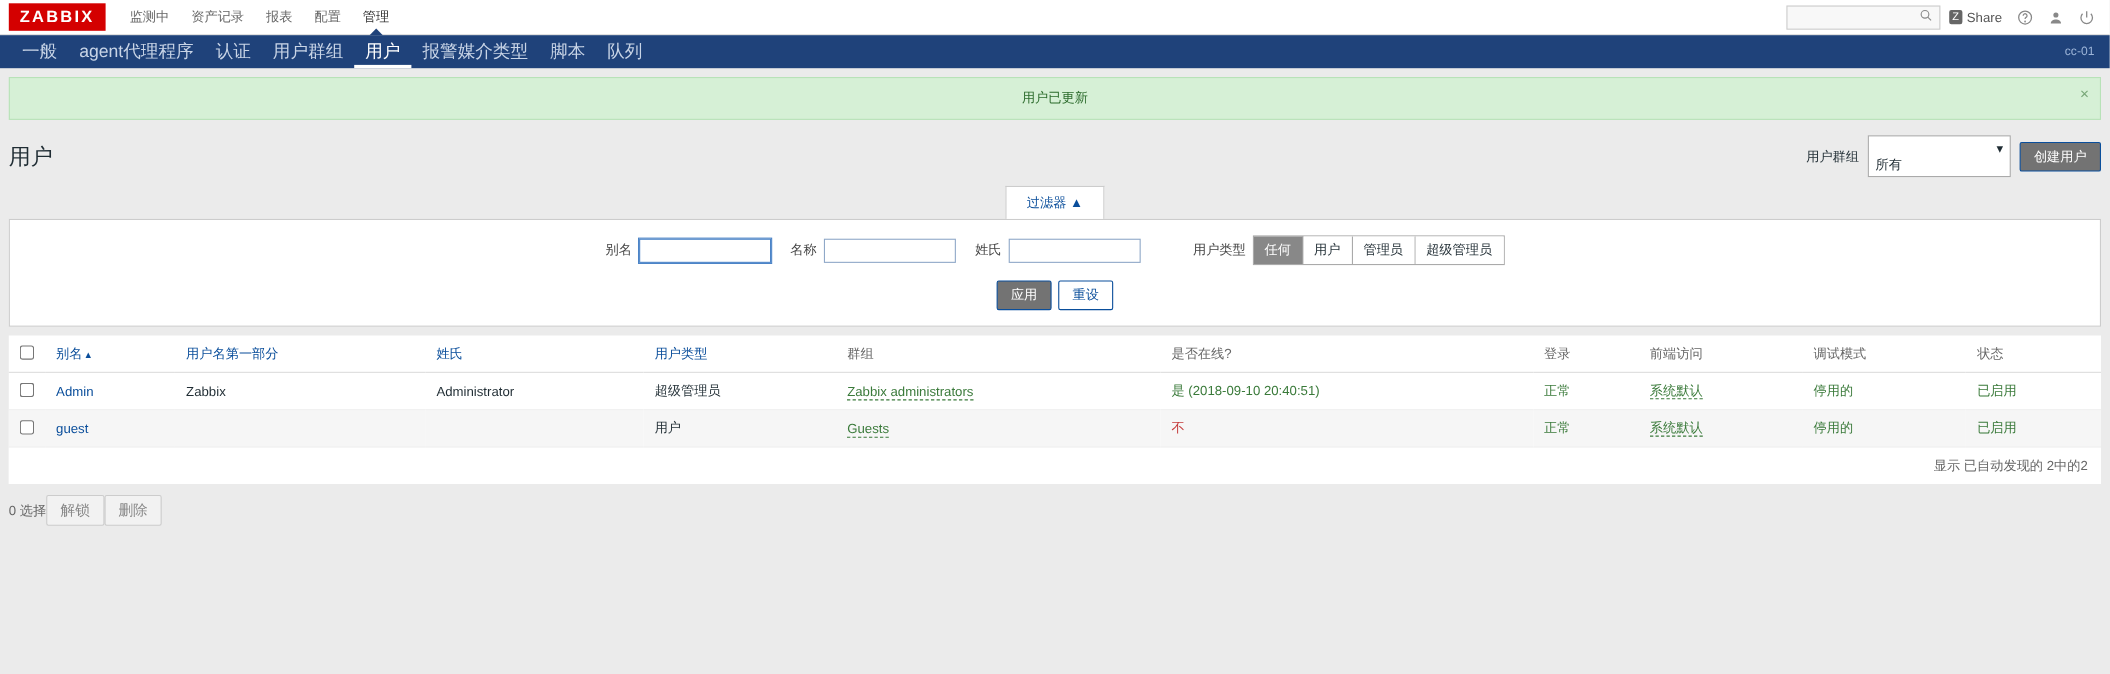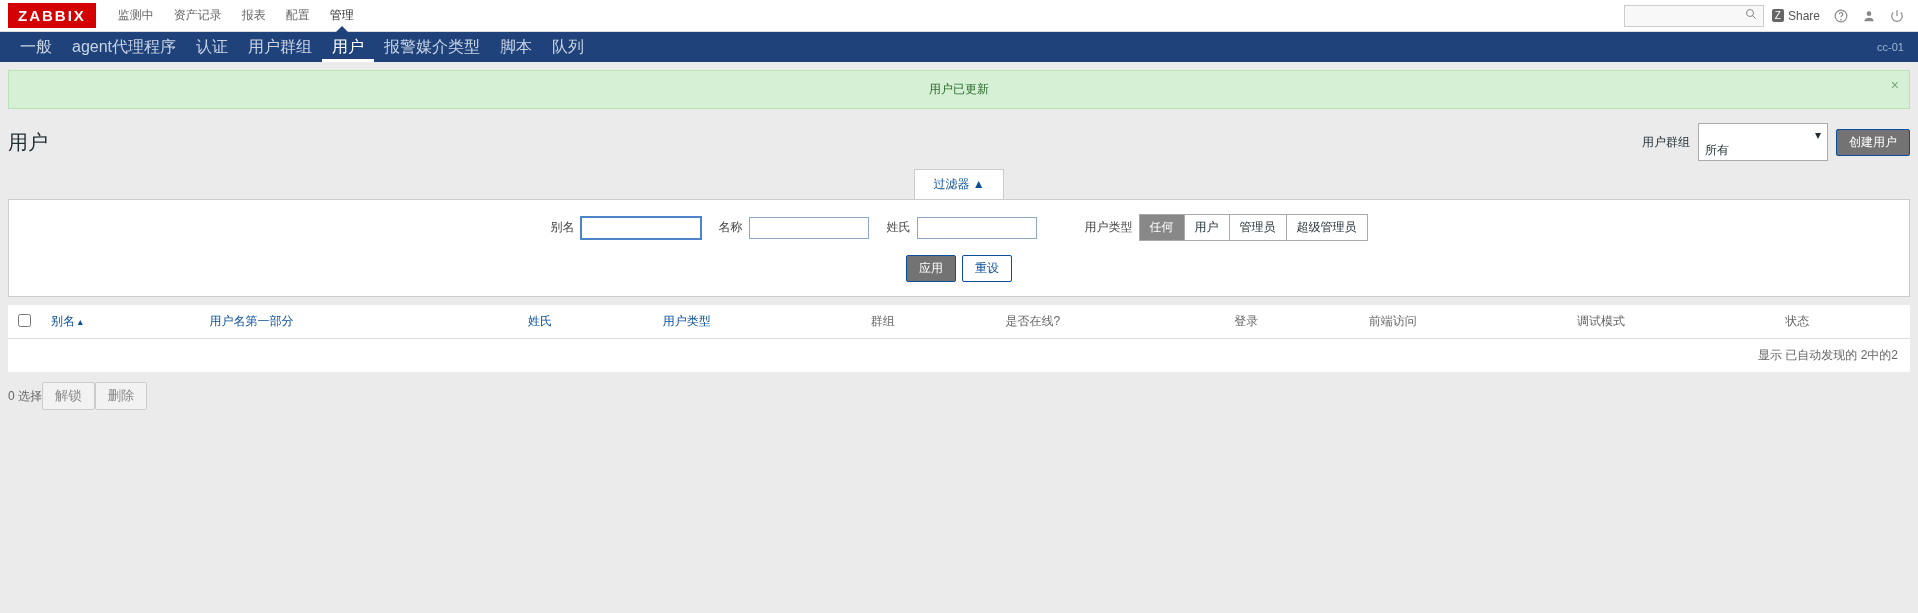--- a/index.html
+++ b/index.html
@@ -185,20 +185,46 @@
         <th>用户类型</th>
         <th class="plain">群组</th>
         <th class="plain">是否在线?</th>
         <th class="plain">登录</th>
         <th class="plain">前端访问</th>
         <th class="plain">调试模式</th>
         <th class="plain">状态</th>
       </tr>
     </thead>
     <tbody>
+        <tr>
+          <td class="checkbox-cell"><input type="checkbox" style=""></td>
+          <td><span class="link">Admin</span></td>
+          <td>Zabbix</td>
+          <td>Administrator</td>
+          <td>超级管理员</td>
+          <td><span class="link-dashed">Zabbix administrators</span></td>
+          <td class="green">是 (2018-09-10 20:40:51)</td>
+          <td class="green">正常</td>
+          <td><span class="link-dashed">系统默认</span></td>
+          <td class="green">停用的</td>
+          <td class="green">已启用</td>
+        </tr>
+        <tr class="odd">
+          <td class="checkbox-cell"><input type="checkbox" style=""></td>
+          <td><span class="link">guest</span></td>
+          <td></td>
+          <td></td>
+          <td>用户</td>
+          <td><span class="link-dashed">Guests</span></td>
+          <td class="red">不</td>
+          <td class="green">正常</td>
+          <td><span class="link-dashed">系统默认</span></td>
+          <td class="green">停用的</td>
+          <td class="green">已启用</td>
+        </tr>
       </tbody>
   </table>
   <div class="table-footer">显示 已自动发现的 2中的2</div>
 </div>
 
 <div class="bulk-row">
   <span class="sel-count">0 选择</span>
   <button class="bulk-btn">解锁</button>
   <button class="bulk-btn">删除</button>
 </div>

